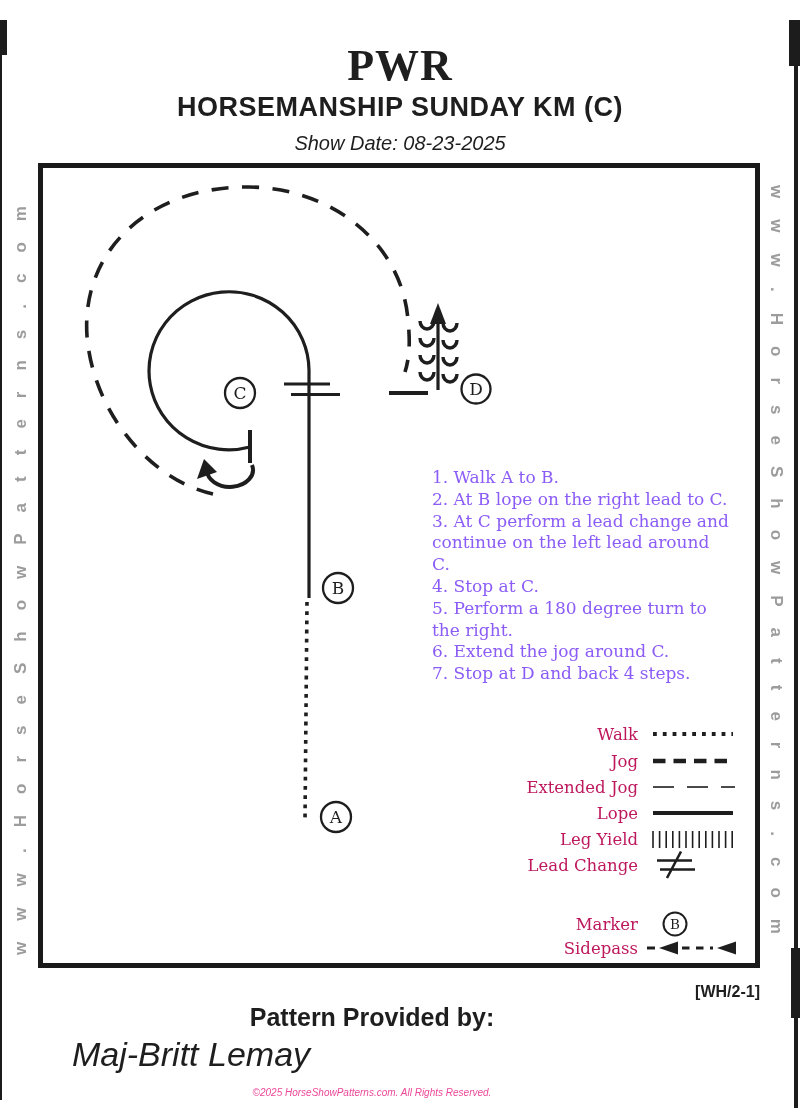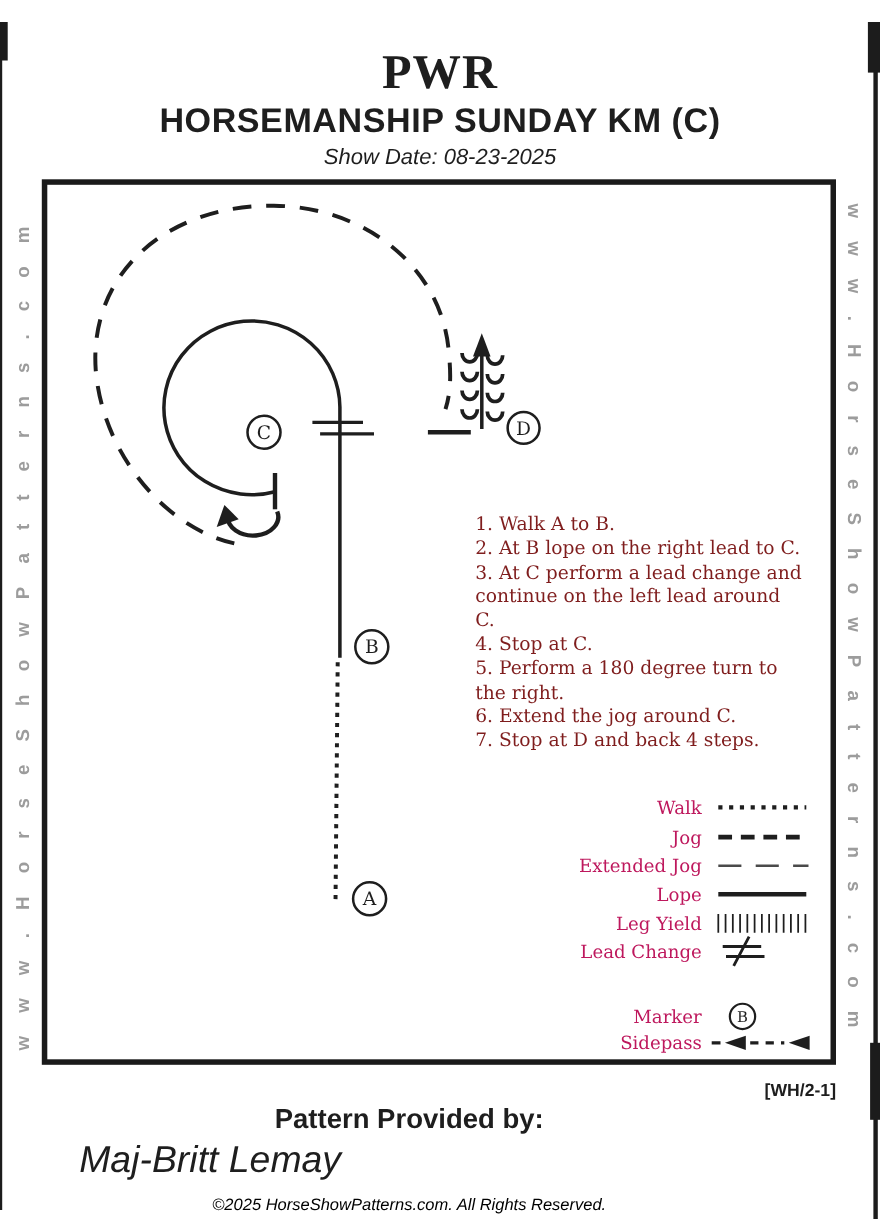--- a/index.html
+++ b/index.html
@@ -2,41 +2,41 @@
 <html><head>
 <meta charset="utf-8">
 <style>
   html,body{margin:0;padding:0;background:#fff;}
   #page{position:relative;width:800px;height:1108px;background:#ffffff;overflow:hidden;
         font-family:"Liberation Sans",sans-serif;color:#1e1e1e;margin-top:20px;}
   .abs{position:absolute;}
   
   .title{left:0;top:20px;width:800px;text-align:center;
          font-family:"Liberation Serif",serif;font-weight:bold;font-size:44px;letter-spacing:1px;}
-  .subtitle{left:0;top:72px;width:800px;text-align:center;font-weight:bold;font-size:31px;letter-spacing:.5px;}
+  .subtitle{left:0;top:72px;width:800px;text-align:center;font-weight:bold;font-size:27px;letter-spacing:.5px;}
   .showdate{left:0;top:112px;width:800px;text-align:center;font-style:italic;font-size:20px;}
   
   .pattern-box{left:38px;top:143px;width:712px;height:795px;border:5px solid #1a1a1a;background:#fff;}
   
   .wm{width:810px;height:30px;line-height:30px;text-align:center;
       font-weight:bold;font-size:17px;letter-spacing:21px;color:#9c9c9c;white-space:nowrap;}
   .wm-left{left:-384px;top:535px;transform:rotate(-90deg);}
   .wm-right{left:371px;top:535px;transform:rotate(90deg);}
   
   .instructions{left:432px;top:447px;width:300px;
-                font-family:"DejaVu Serif",serif;font-size:17px;line-height:21.8px;color:#7f1d1d;}
+                font-family:"DejaVu Serif",serif;font-size:17px;line-height:21.8px;color:#8b5cf6;}
   
   .legend-row{position:absolute;left:378px;width:366px;height:30px;display:flex;align-items:center;}
   .legend-label{width:260px;text-align:right;font-family:"DejaVu Serif",serif;font-size:16.5px;color:#be185d;}
   .legend-sym{width:96px;height:30px;margin-left:7px;flex:0 0 96px;}
   
   .pattern-code{left:560px;top:963px;width:200px;text-align:right;font-weight:bold;font-size:16px;}
   .provided-label{left:72px;top:983px;width:600px;text-align:center;font-weight:bold;font-size:25px;}
   .provided-name{left:72px;top:1015px;width:600px;text-align:left;font-style:italic;font-size:34px;}
-  .copyright{left:72px;top:1067px;width:600px;text-align:center;font-style:italic;font-size:15px;color:#000000;}
+  .copyright{left:72px;top:1067px;width:600px;text-align:center;font-style:italic;font-size:10px;color:#ec4899;}
   
   .edge{background:#1c1c1c;}
   svg{display:block;}
   .ink{stroke:#1e1e1e;fill:none;}
 </style>
 </head>
 <body>
 
 <div id="page">
 

